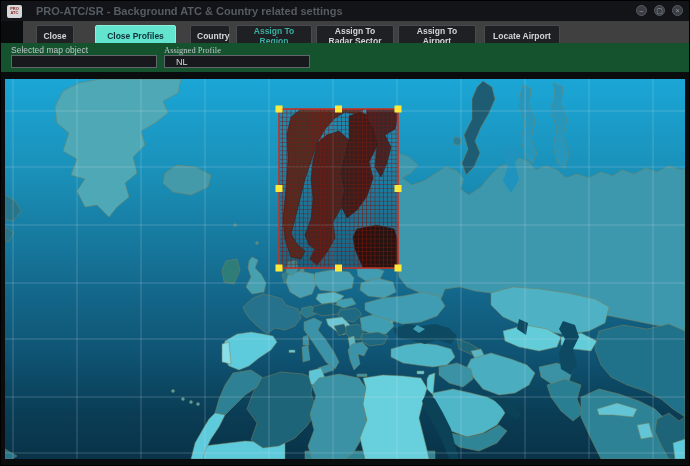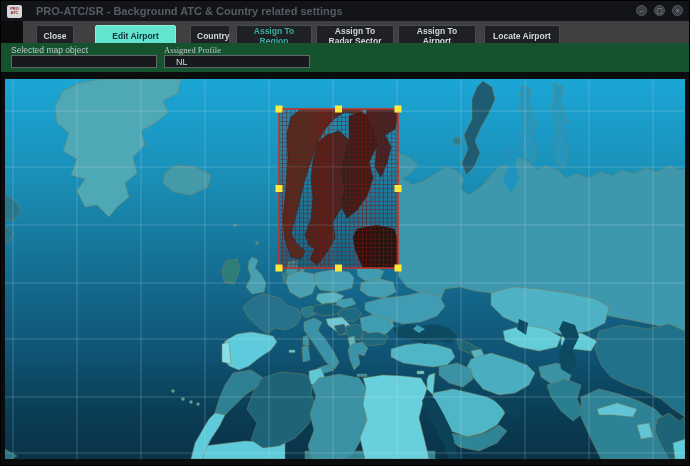--- a/index.html
+++ b/index.html
@@ -37,21 +37,21 @@
     <div class="win-title">PRO-ATC/SR - Background ATC &amp; Country related settings</div>
     <div class="win-controls">
       <button class="win-btn">–</button>
       <button class="win-btn">▢</button>
       <button class="win-btn">×</button>
     </div>
   </div>
 
   <div class="toolbar">
     <button class="tab" style="left:13px;width:38px;">Close</button>
-    <button class="tab active" style="left:72px;width:81px;">Edit Airport</button>
+    <button class="tab active" style="left:72px;width:81px;">Close Profiles</button>
     <button class="tab" style="left:167px;width:40px;">Country</button>
     <button class="tab accent" style="left:213px;width:76px;">Assign To Region</button>
     <button class="tab" style="left:293px;width:78px;">Assign To Radar Sector</button>
     <button class="tab" style="left:375px;width:78px;">Assign To Airport</button>
     <button class="tab" style="left:461px;width:76px;">Locate Airport</button>
   </div>
 
   <div class="fields">
     <label class="field-label" style="left:10px;">Selected map object</label>
     <input class="field-input" style="left: 10px;" value="">

